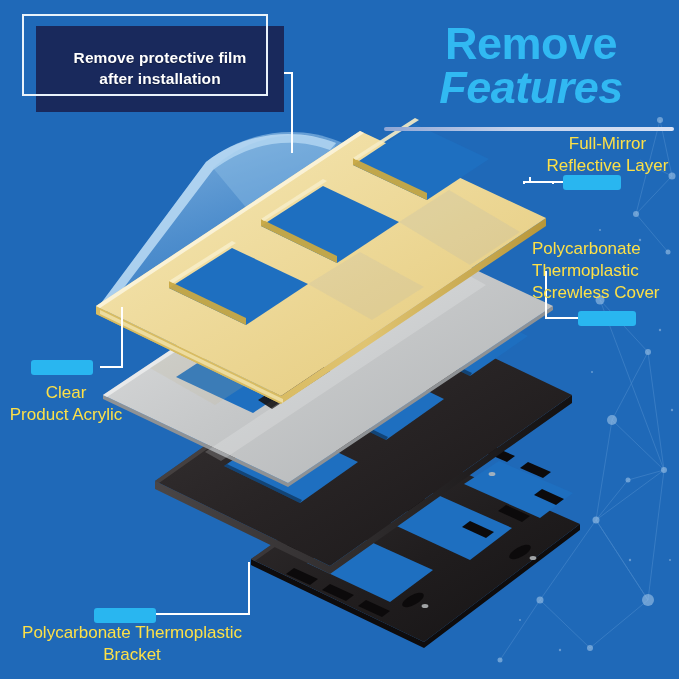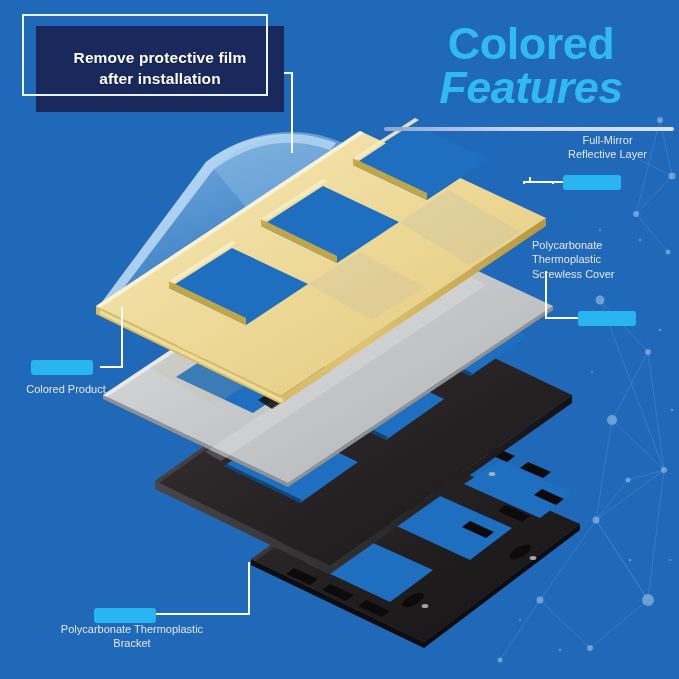--- a/index.html
+++ b/index.html
@@ -39,21 +39,21 @@
     letter-spacing:-.5px;text-align:center;
   }
   .title .l2{display:block;font-style:italic;}
   .title-rule{
     position:absolute;left:384px;top:127px;width:290px;height:4px;
     background:linear-gradient(90deg,#8FA6D4 0%,#C5D3EC 45%,#D8E2F5 100%);
     border-radius:2px;
   }
 
   
-  .label{position:absolute;color:#e5e5e5;font-size:11px;line-height:1.3;}
+  .label{position:absolute;color:#fde047;font-size:17px;line-height:1.3;}
   .label .ln{display:block;white-space:nowrap;}
   .bar{position:absolute;background:#29B6F0;border-radius:3px;height:15px;}
 
   
   .lines{position:absolute;inset:0;pointer-events:none;}
 </style>
 </head>
 <body>
 
 <div id="stage">
@@ -307,41 +307,42 @@
     <div class="callout-text">
       <span>
         <span>Remove protective film</span><br>
         <span>after installation</span>
       </span>
     </div>
     <div class="callout-frame"></div>
   </div>
 
   <div class="title">
-    <span>Colored</span>
+    <span>Remove</span>
     <span class="l2">Features</span>
   </div>
   <div class="title-rule"></div>
 
   <div class="label" style="left:536px;top:133px;width:143px;text-align:center;">
     <span class="ln">Full-Mirror</span>
     <span class="ln">Reflective Layer</span>
   </div>
   <div class="bar" style="left:563px;top:175px;width:58px;"></div>
 
   <div class="label" style="left:532px;top:238px;width:147px;">
     <span class="ln">Polycarbonate</span>
     <span class="ln">Thermoplastic</span>
     <span class="ln">Screwless Cover</span>
   </div>
   <div class="bar" style="left:578px;top:311px;width:58px;"></div>
 
   <div class="bar" style="left:31px;top:360px;width:62px;"></div>
   <div class="label" style="left:0px;top:382px;width:132px;text-align:center;">
-    <span class="ln">Colored Product</span>
+    <span class="ln">Clear</span>
+    <span class="ln">Product Acrylic</span>
   </div>
 
   <div class="bar" style="left:94px;top:608px;width:62px;"></div>
   <div class="label" style="left:11px;top:622px;width:242px;text-align:center;">
     <span class="ln">Polycarbonate Thermoplastic</span>
     <span class="ln">Bracket</span>
   </div>
 
 </div>
 

